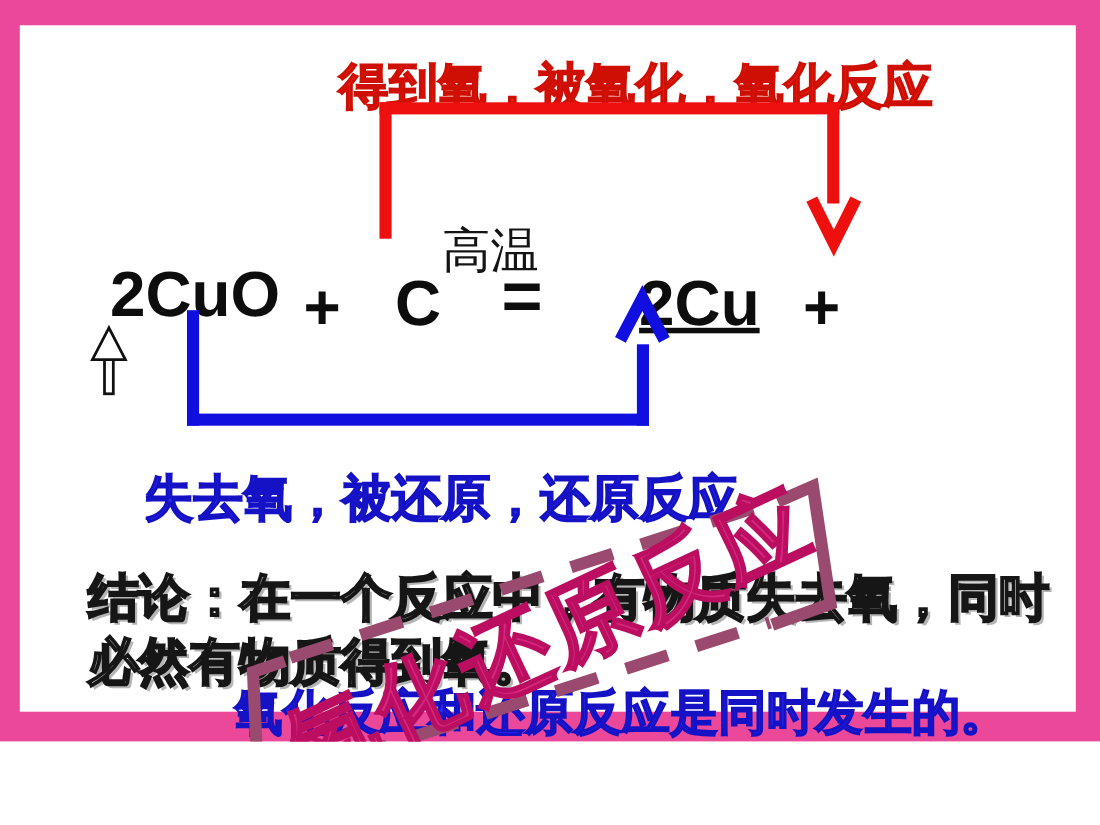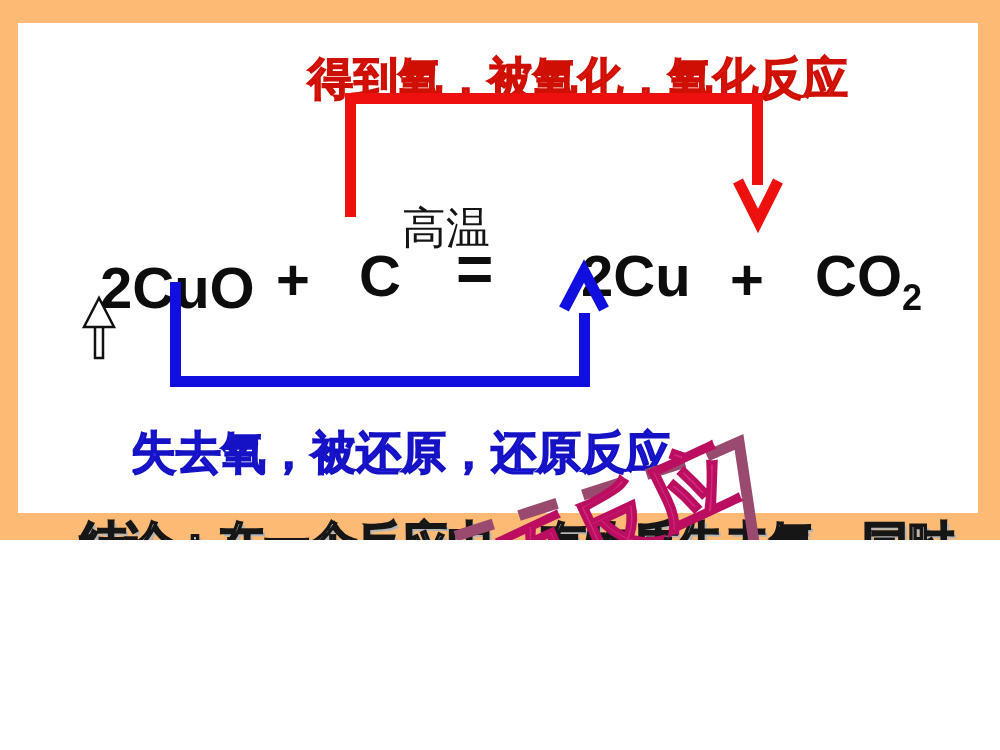--- a/index.html
+++ b/index.html
@@ -1,18 +1,18 @@
 <!DOCTYPE html>
 <html><head>
 <meta charset="utf-8">
 <style>
   html,body{margin:0;padding:0;}
   #slide{
-    position:relative;width:1000px;height:540px;
-    background:#fdba74;overflow:hidden;
+    position:relative;width:1000px;height:674px;
+    background:#ec4899;overflow:hidden;
     font-family:"Liberation Serif","DejaVu Serif",serif;
   }
   #canvas{
     position:absolute;left:18px;top:23px;right:22px;bottom:27px;
     background:#ffffff;
   }
   .abs{position:absolute;line-height:1;white-space:nowrap;}
 
   .red-label{
     left:290px;top:34px;font-size:45px;font-weight:bold;
@@ -48,28 +48,27 @@
   svg.overlay{position:absolute;left:0;top:0;pointer-events:none;}
 </style>
 </head>
 <body>
 
 <div id="slide">
   <div id="canvas">
 
     <div class="abs red-label">得到氧，被氧化，氧化反应</div>
 
-    <div class="abs eq" style="left:82px;top:236px;">2CuO</div>
+    <div class="abs eq" style="left:82px;top:216px;">2CuO</div>
     <div class="abs eq" style="left:258px;top:228px;">+</div>
     <div class="abs eq" style="left:341px;top:224px;">C</div>
     <div class="abs cond">高温</div>
     <div class="abs eq" style="left:438px;top:214px;font-size:64px;">=</div>
-    <div class="abs eq" style="left:563px;top:224px;">2Cu</div>
+    <div class="abs eq" style="left:563px;top:224px;text-decoration:underline;">2Cu</div>
     <div class="abs eq" style="left:712px;top:228px;">+</div>
-    <div class="abs eq" style="left:797px;top:224px;"><span>CO</span><span class="eq-sub" style="position:relative;top:14px;">2</span></div>
 
     <div class="abs blue-label blue1">失去氧，被还原，还原反应</div>
 
     <div class="abs concl">
       <div>结论：在一个反应中，有物质失去氧，同时</div>
       <div>必然有物质得到氧。</div>
     </div>
 
     <div class="abs blue-label blue2">氧化反应和还原反应是同时发生的。</div>
 

